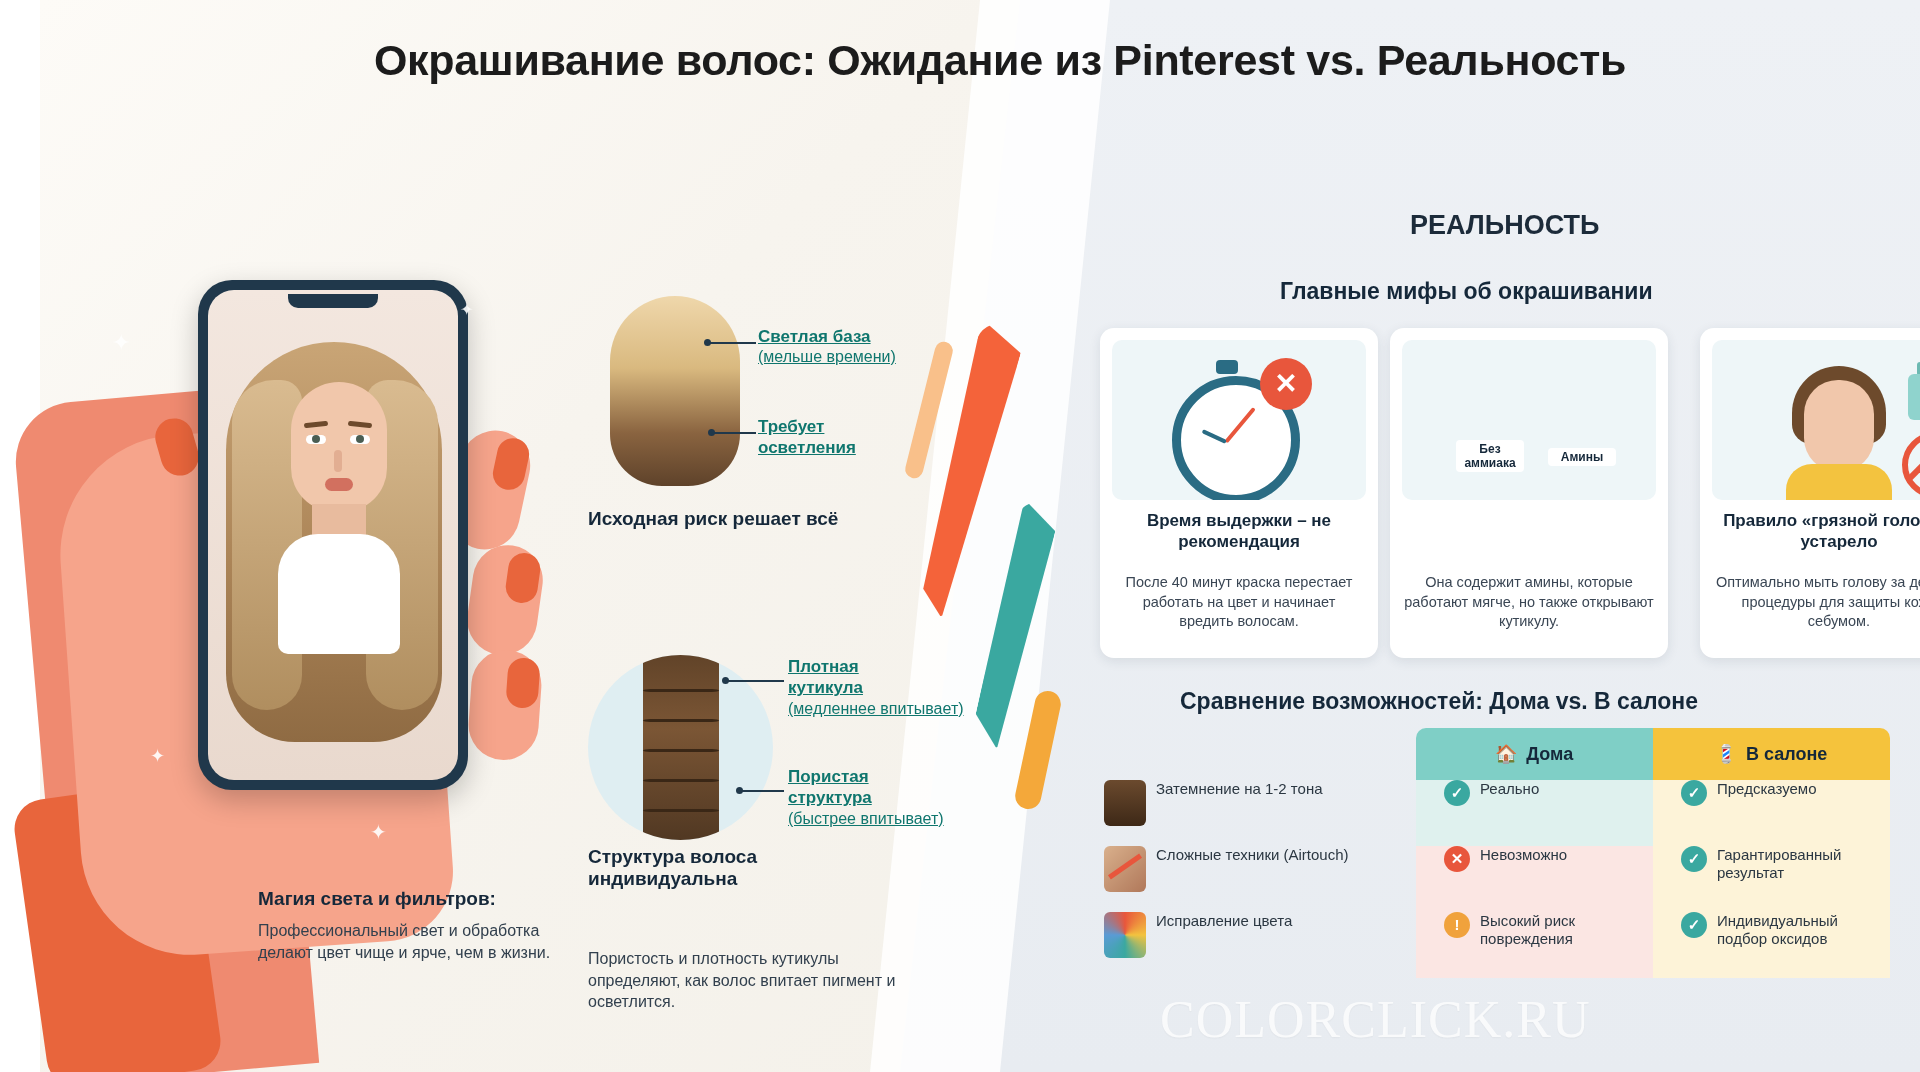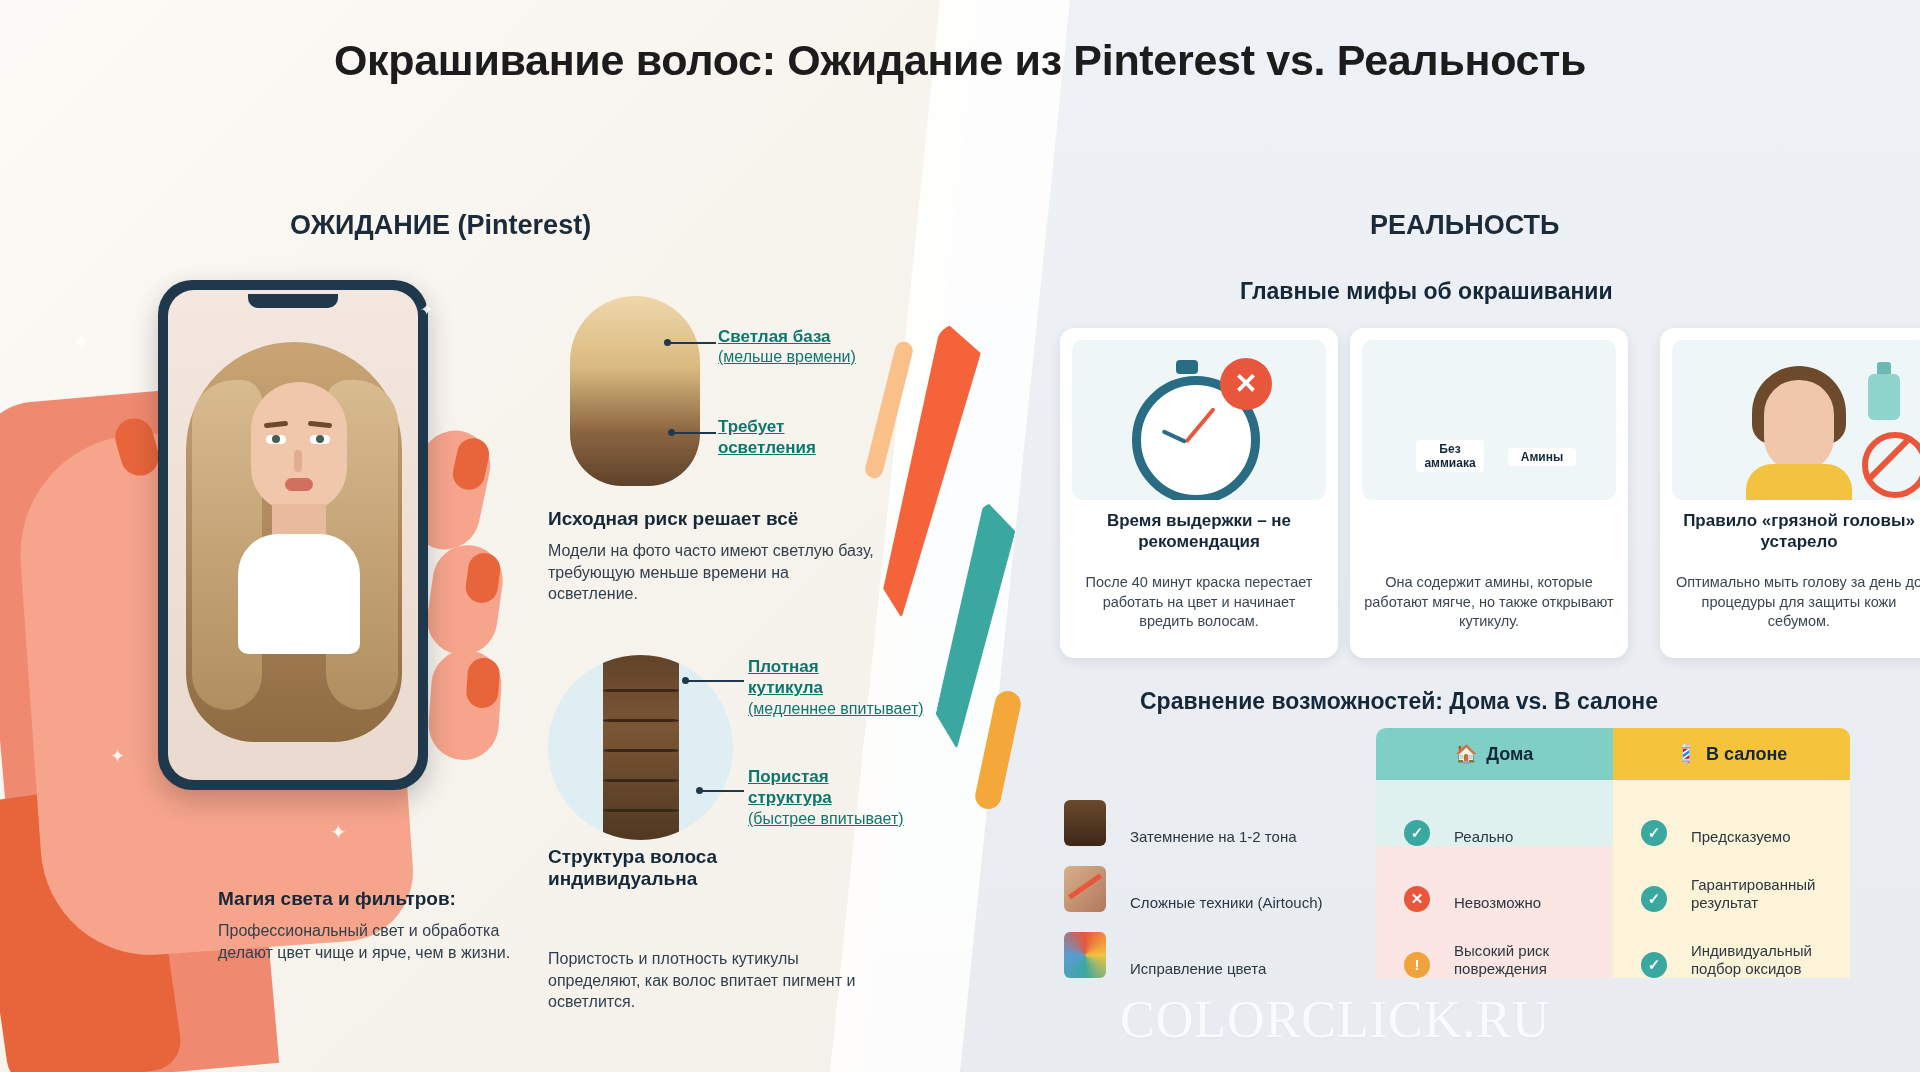--- a/index.html
+++ b/index.html
@@ -3,21 +3,21 @@
 <meta charset="utf-8">
 <style>
   html,body{margin:0;padding:0;}
   body{
     width:1920px;height:1072px;
     font-family:"Liberation Sans", sans-serif;
     background:#ffffff;
     overflow:hidden;
     position:relative;
   }
-  .page{position:absolute;inset:0;}
+  .page{position:absolute;inset:0;margin-left:40px;}
 
   
   .bg-left{
     position:absolute;left:0;top:0;width:1060px;height:1072px;
     background:linear-gradient(135deg,#fdfbf7 0%,#f7f4ee 45%,#f4f1ea 100%);
   }
   .bg-right{
     position:absolute;left:860px;top:0;width:1060px;height:1072px;
     background:linear-gradient(180deg,#eef1f5 0%,#e8ecf1 100%);
     clip-path:polygon(120px 0, 1060px 0, 1060px 1072px, 0 1072px);
@@ -199,21 +199,21 @@
   
   .tbl{position:absolute;left:1060px;top:728px;width:790px;}
   .tbl-row{display:flex;}
   .c0{width:316px;}
   .c1{width:237px;}
   .c2{width:237px;}
   .th{height:52px;display:flex;align-items:center;justify-content:center;gap:8px;
       font-size:18px;font-weight:bold;color:#15283a;}
   .th1{background:#7fcfc6;border-radius:10px 0 0 0;}
   .th2{background:#f5c33c;border-radius:0 10px 0 0;}
-  .td{height:66px;display:flex;align-items:flex-end;gap:24px;font-size:15px;color:#2b3742;
+  .td{height:66px;display:flex;align-items:flex-start;gap:10px;font-size:15px;color:#2b3742;
       padding-left:14px;box-sizing:border-box;line-height:1.2;}
   .td-lbl{background:transparent;padding-left:0;}
   .tint-a{background:#dff1ee;}
   .tint-a2{background:#fbe6e3;}
   .tint-b{background:#fdf3d8;}
   .chip{width:26px;height:26px;border-radius:50%;display:flex;align-items:center;justify-content:center;
     color:#fff;font-size:15px;font-weight:bold;flex:0 0 auto;margin-left:14px;}
   .chip-ok{background:#3aa8a0;}
   .chip-no{background:#e8563c;}
   .chip-warn{background:#f0a23c;}
@@ -237,21 +237,20 @@
   <div class="bg-left"></div>
   <div class="bg-right"></div>
   <div class="bg-diag-white"></div>
   <div class="swoosh sw1"></div>
   <div class="swoosh sw2"></div>
   <div class="swoosh sw3"></div>
   <div class="swoosh sw4"></div>
 
   <div class="title">Окрашивание волос: Ожидание из Pinterest vs. Реальность</div>
 
-  <div class="sec-head" id="head-expect">ОЖИДАНИЕ (Pinterest)</div>
 
   <div class="hand"></div>
   <div class="hand-cuff"></div>
   <div class="palm"></div>
   <div class="finger f1"></div>
   <div class="finger f2"></div>
   <div class="finger f3"></div>
   <div class="nail n0"></div>
   <div class="nail n1"></div>
   <div class="nail n2"></div>
@@ -291,21 +290,20 @@
   </div>
 
   <div class="lead" style="left:672px;top:432px;width:44px;"></div>
   <div class="dot" style="left:668px;top:429px;"></div>
   <div class="cap" style="left:718px;top:416px;width:180px;">
     <b>Требует</b><br>
     <b>осветления</b>
   </div>
 
   <div class="blk-head" style="left:548px;top:508px;width:350px;">Исходная риск решает всё</div>
-  <div class="blk-txt" style="left:548px;top:540px;width:330px;">Модели на фото часто имеют светлую базу, требующую меньше времени на осветление.</div>
 
   <div class="strand-circle">
     <div class="strand"></div>
     <div class="scale" style="top:34px;"></div>
     <div class="scale" style="top:64px;"></div>
     <div class="scale" style="top:94px;"></div>
     <div class="scale" style="top:124px;"></div>
     <div class="scale" style="top:154px;"></div>
   </div>
   <div class="lead" style="left:686px;top:680px;width:58px;"></div>

